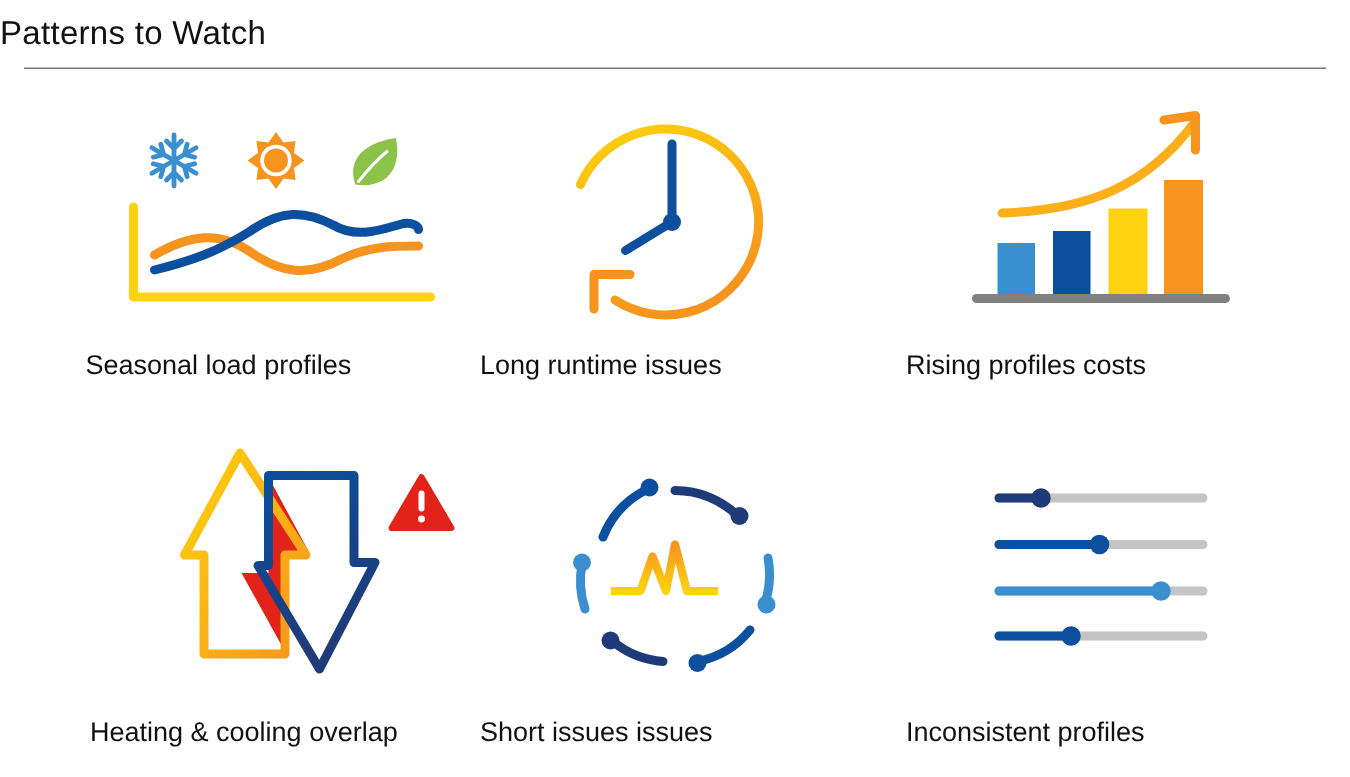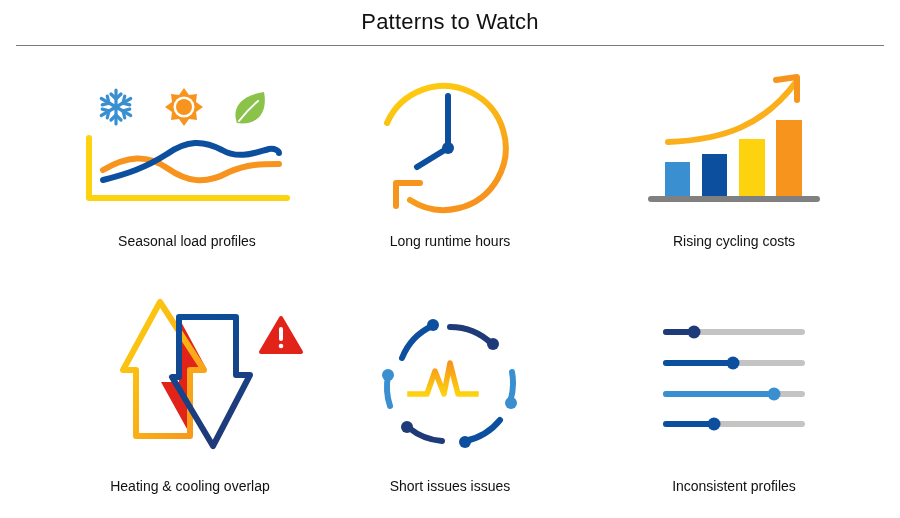--- a/index.html
+++ b/index.html
@@ -1,23 +1,23 @@
 <!DOCTYPE html>
 <html><head>
   <meta charset="utf-8">
   <style>
     html, body { margin: 0; padding: 0; background: #ffffff; }
     body { width: 900px; height: 518px; position: relative; overflow: hidden;
            font-family: "Liberation Sans", "DejaVu Sans", sans-serif; color: #111; }
-    .title { position: absolute; top: 9px; left: 0; width: 900px; text-align: center;
+    .title { position: absolute; top: 9px; left: 0; width: 900px; 
              font-size: 22px; letter-spacing: 0.2px; }
     .rule { position: absolute; top: 45px; left: 16px; width: 868px; height: 1px; background: #7a7a7a; }
     .tile { position: absolute; width: 260px; height: 220px; }
     .tile svg { position: absolute; }
-    .label { position: absolute; left: 0; width: 100%; text-align: center; font-size: 14px; }
+    .label { position: absolute; left: 0; width: 100%; text-align: left; font-size: 18px; }
     #t1 { left: 57px;  top: 70px; }
     #t2 { left: 320px; top: 70px; }
     #t3 { left: 604px; top: 70px; }
     #t4 { left: 60px;  top: 290px; }
     #t5 { left: 320px; top: 290px; }
     #t6 { left: 604px; top: 290px; }
     .row1 .label { top: 163px; }
     .row2 .label { top: 188px; }
   </style>
 </head>
@@ -74,34 +74,34 @@
         <stop offset="0" stop-color="#fdd20e"></stop>
         <stop offset="1" stop-color="#f7941d"></stop>
       </linearGradient>
     </defs>
     <path d="M67 53 A 62 62 0 1 1 90 130" fill="none" stroke="url(#clockGrad)" stroke-width="6" stroke-linecap="round"></path>
     <polyline points="100,113 76,113 76,136" fill="none" stroke="#f7941d" stroke-width="6" stroke-linecap="round" stroke-linejoin="round"></polyline>
     <line x1="128" y1="78" x2="97" y2="97" stroke="#0b4f9e" stroke-width="6" stroke-linecap="round"></line>
     <line x1="128" y1="78" x2="128" y2="26" stroke="#0b4f9e" stroke-width="6" stroke-linecap="round"></line>
     <circle cx="128" cy="78" r="6" fill="#0b4f9e"></circle>
   </svg>
-  <div class="label">Long runtime hours</div>
+  <div class="label">Long runtime issues</div>
 </div>
 
 <div class="tile row1" id="t3">
   <svg width="260" height="150" viewBox="0 0 260 150">
     <path d="M64 72 C 120 70, 160 55, 192 12" fill="none" stroke="#fbb01b" stroke-width="6" stroke-linecap="round"></path>
     <polyline points="172,10 193,7 193,30" fill="none" stroke="#f7941d" stroke-width="6" stroke-linecap="round" stroke-linejoin="round"></polyline>
     <rect x="61" y="92" width="25" height="36" fill="#3a8fd1"></rect>
     <rect x="98" y="84" width="25" height="44" fill="#0b4f9e"></rect>
     <rect x="135" y="69" width="26" height="59" fill="#fdd20e"></rect>
     <rect x="172" y="50" width="26" height="78" fill="#f7941d"></rect>
     <line x1="47" y1="129" x2="213" y2="129" stroke="#808080" stroke-width="6" stroke-linecap="round"></line>
   </svg>
-  <div class="label">Rising cycling costs</div>
+  <div class="label">Rising profiles costs</div>
 </div>
 
 <div class="tile row2" id="t4">
   <svg width="260" height="175" viewBox="0 0 260 175">
     <defs>
       <linearGradient id="upGrad" x1="0" y1="0" x2="1" y2="1">
         <stop offset="0" stop-color="#fdd20e"></stop>
         <stop offset="1" stop-color="#f7941d"></stop>
       </linearGradient>
       <linearGradient id="downGrad" x1="0" y1="0" x2="0.3" y2="1">

